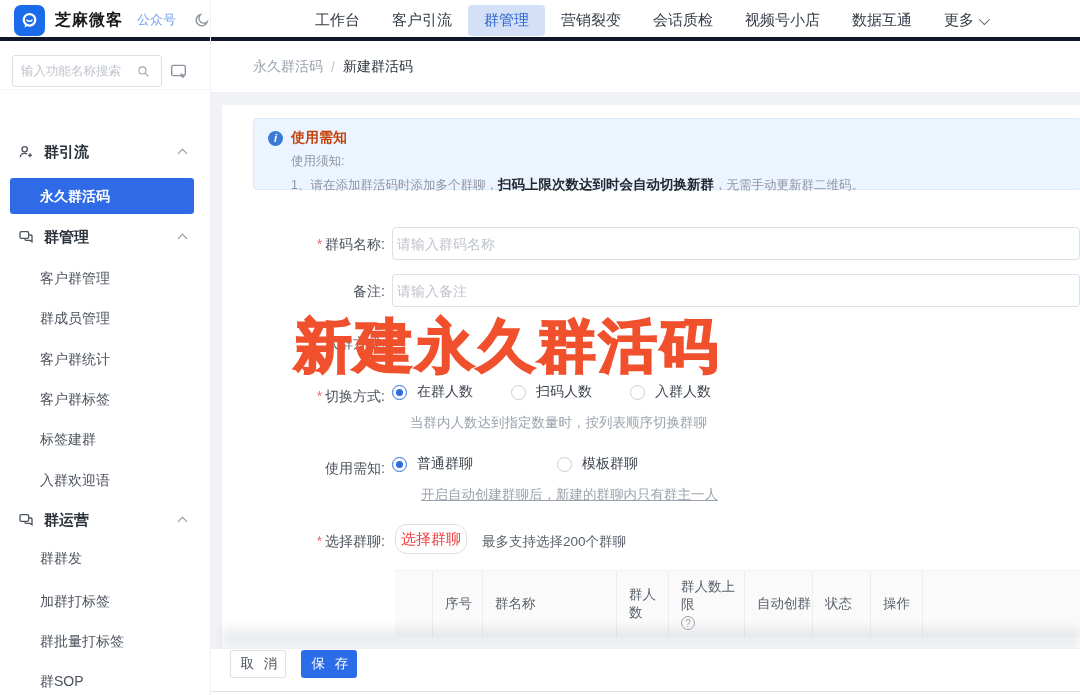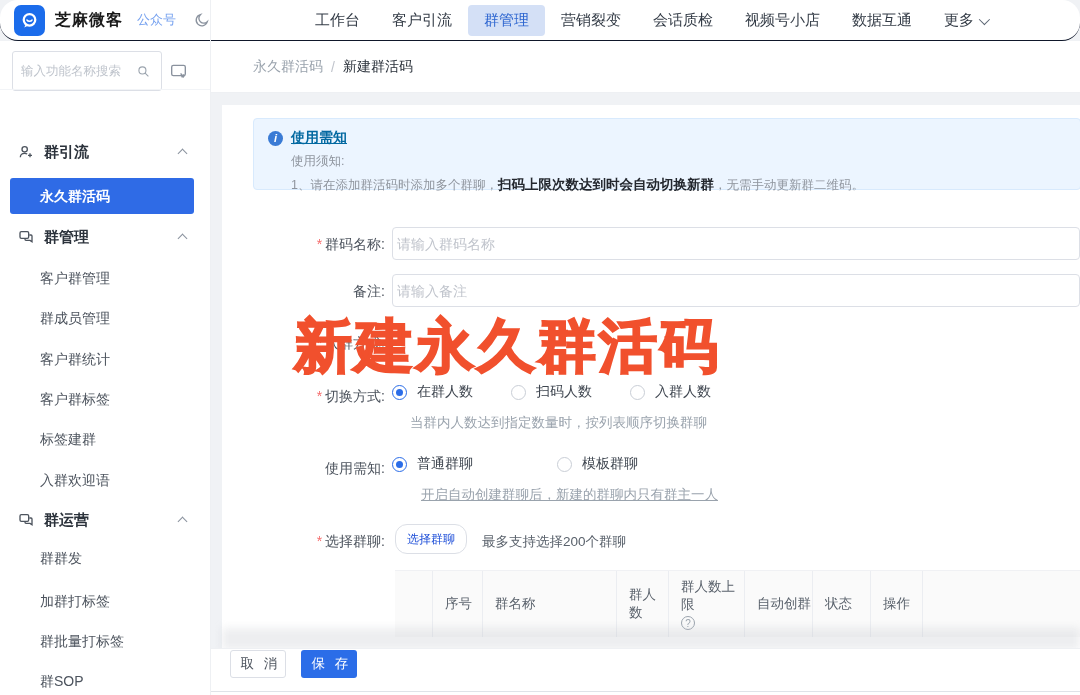--- a/index.html
+++ b/index.html
@@ -1,73 +1,73 @@
 <!DOCTYPE html>
 <html><head>
 <meta charset="utf-8">
 <style>
   * { margin:0; padding:0; box-sizing:border-box; }
   html,body { width:1080px; height:695px; font-family:"Liberation Sans","DejaVu Sans",sans-serif; background:#fff; overflow:hidden; }
   #app { position:relative; width:1080px; height:695px; background:#f0f2f5; }
 
   
-  .topbar { position:absolute; left:0; top:0; width:1080px; height:41px; background:#fff; border-bottom:1px solid #0f172a; z-index:30;border-radius:18px; }
+  .topbar { position:absolute; left:0; top:0; width:1080px; height:41px; background:#fff; border-bottom:4px solid #0f172a; z-index:30; }
   .brand-wrap { position:absolute; left:14px; top:4px; height:32px; display:flex; align-items:center; gap:10px; }
   .logo { width:31px; height:31px; background:#1b6ceb; border-radius:7px; display:flex; align-items:center; justify-content:center; }
   .brand { font-size:16px; font-weight:bold; color:#1a1a1a; letter-spacing:1px; }
   .oa-link { font-size:13px; color:#74a0ef; margin-left:4px; }
   .moon { margin-left:8px; display:flex; align-items:center; }
   .top-divider { position:absolute; left:210px; top:0; width:1px; height:41px; background:#eef0f3; }
   .nav { position:absolute; left:222px; top:0; width:858px; height:41px; display:flex; align-items:center; justify-content:center; padding:0 14px; }
   .nav-item { font-size:15px; color:#333b46; padding:6px 16px; border-radius:4px; cursor:pointer; display:flex; align-items:center; gap:5px; white-space:nowrap; }
   .nav-item.active { background:#d4e0f6; color:#2e66d0; }
   .chev-down { width:8px; height:8px; border-right:1.5px solid #5a6472; border-bottom:1.5px solid #5a6472; transform:rotate(45deg) translateY(-2px); display:inline-block; }
 
   
   .sidebar { position:absolute; left:0; top:41px; width:211px; height:654px; background:#fff; border-right:1px solid #eef0f3; z-index:20; }
   .search-row { position:absolute; left:12px; top:16px; width:188px; height:28px; display:flex; align-items:center; gap:8px; }
-  .search-box { flex:0 0 150px; height:40px; border:1px solid #dcdfe6; border-radius:3px; display:flex; align-items:center; padding:0 6px 0 8px; }
+  .search-box { flex:0 0 150px; height:32px; border:1px solid #dcdfe6; border-radius:3px; display:flex; align-items:center; padding:0 6px 0 8px; }
   .search-box input { border:none; outline:none; width:116px; font-size:12.5px; color:#333; background:transparent; font-family:inherit; }
   .search-box input::placeholder { color:#bfc4cc; }
   .side-hr { position:absolute; left:0; top:48px; width:210px; height:1px; background:#f2f4f7; }
   .grp-head { position:absolute; left:0; width:210px; height:30px; display:flex; align-items:center; padding-left:18px; cursor:pointer; }
   .grp-head .gtxt { font-size:15px; font-weight:bold; color:#2b323b; margin-left:10px; }
   .caret-up { position:absolute; right:24px; width:7px; height:7px; border-left:1.5px solid #8a929e; border-top:1.5px solid #8a929e; transform:rotate(45deg); top:13px; }
   .side-item { position:absolute; left:0; width:192px; height:30px; line-height:30px; padding-left:40px; font-size:14px; color:#4d545e; cursor:pointer; }
   .side-item.sel { left:10px; width:184px; height:36px; line-height:36px; background:#2f6be6; color:#fff; font-weight:bold; border-radius:3px; padding-left:30px; }
 
   
   .crumb-bar { position:absolute; left:211px; top:41px; width:869px; height:52px; background:#fff; border-bottom:1px solid #eef0f3; display:flex; align-items:center; padding-left:42px; gap:8px; z-index:10; }
   .crumb-gray { font-size:14px; color:#9aa3ad; cursor:pointer; }
   .crumb-sep { font-size:14px; color:#c0c4cc; }
   .crumb-cur { font-size:14px; color:#2b323b; }
   .card { position:absolute; left:222px; top:105px; width:858px; height:543px; background:#fff; overflow:hidden; }
 
   .alert { position:absolute; left:31px; top:13px; width:828px; height:72px; background:#ecf5ff; border:1px solid #d8eafd; border-radius:4px; padding:10px 14px 0 14px; }
   .alert-line1 { display:flex; align-items:center; gap:8px; }
   .info-ico { width:15px; height:15px; border-radius:50%; background:#3a7bd5; color:#fff; font-size:11px; font-weight:bold; display:flex; align-items:center; justify-content:center; font-style:italic; }
-  .alert-title { font-size:14px; font-weight:bold; color:#0369a1;text-decoration:underline; }
+  .alert-title { font-size:14px; font-weight:bold; color:#c2410c; }
   .alert-sub { margin:6px 0 0 23px; font-size:12.5px; color:#8f959e; }
   .alert-body { margin:6px 0 0 23px; font-size:12.5px; color:#8f959e; }
   .alert-body b { color:#23272e; font-size:13.5px; }
 
   .frow { position:absolute; display:flex; align-items:center; }
   .flabel { position:absolute; width:163px; text-align:right; font-size:14px; color:#4d545e; }
   .req { color:#f56c6c; margin-right:3px; }
   .tinput { position:absolute; left:170px; width:688px; height:33px; border:1px solid #dcdfe6; border-radius:4px; padding:0 4px; font-size:14px; color:#333; outline:none; font-family:inherit; background:#fff; }
   .tinput::placeholder { color:#c0c4cc; }
   .hint { position:absolute; font-size:13.5px; color:#9aa3ad; }
 
   .radio { width:15px; height:15px; border:1px solid #c9ced6; border-radius:50%; background:#fff; display:inline-block; position:relative; }
   .radio.on { border:1px solid #2b6de8; }
   .radio.on::after { content:""; position:absolute; left:3px; top:3px; width:7px; height:7px; border-radius:50%; background:#2b6de8; }
   .ropt { display:flex; align-items:center; gap:10px; margin-right:38px; cursor:pointer; }
   .rlabel { font-size:14px; color:#3f4650; }
 
-  .sel-btn { position:absolute; left:173px; width:72px; height:30px; border:1px solid #dcdfe6; border-radius:12px; background:#fff; font-size:12px; color:#1d4ed8; cursor:pointer; font-family:inherit; }
+  .sel-btn { position:absolute; left:173px; width:72px; height:30px; border:1px solid #dcdfe6; border-radius:12px; background:#fff; font-size:15px; color:#ef4444; cursor:pointer; font-family:inherit; }
   .sel-hint { position:absolute; left:260px; font-size:13.5px; color:#5a626c; }
 
   .gtable { position:absolute; left:173px; top:465px; width:685px; height:67px; background:#fafafa; border-top:1px solid #f0f1f4; display:flex; }
   .th { border-right:1px solid #ebedf1; display:flex; flex-direction:column; justify-content:center; padding-left:12px; font-size:13.5px; color:#5a626c; font-weight:normal; }
   .th:last-child { border-right:none; }
   .help-ico { margin-top:2px; width:14px; height:14px; border:1px solid #9aa3ad; border-radius:50%; color:#9aa3ad; font-size:10px; display:flex; align-items:center; justify-content:center; }
 
   .blur-strip { position:absolute; left:222px; top:628px; width:858px; height:22px; background:rgba(190,194,200,0.28); filter:blur(4px); z-index:11; }
 
   

